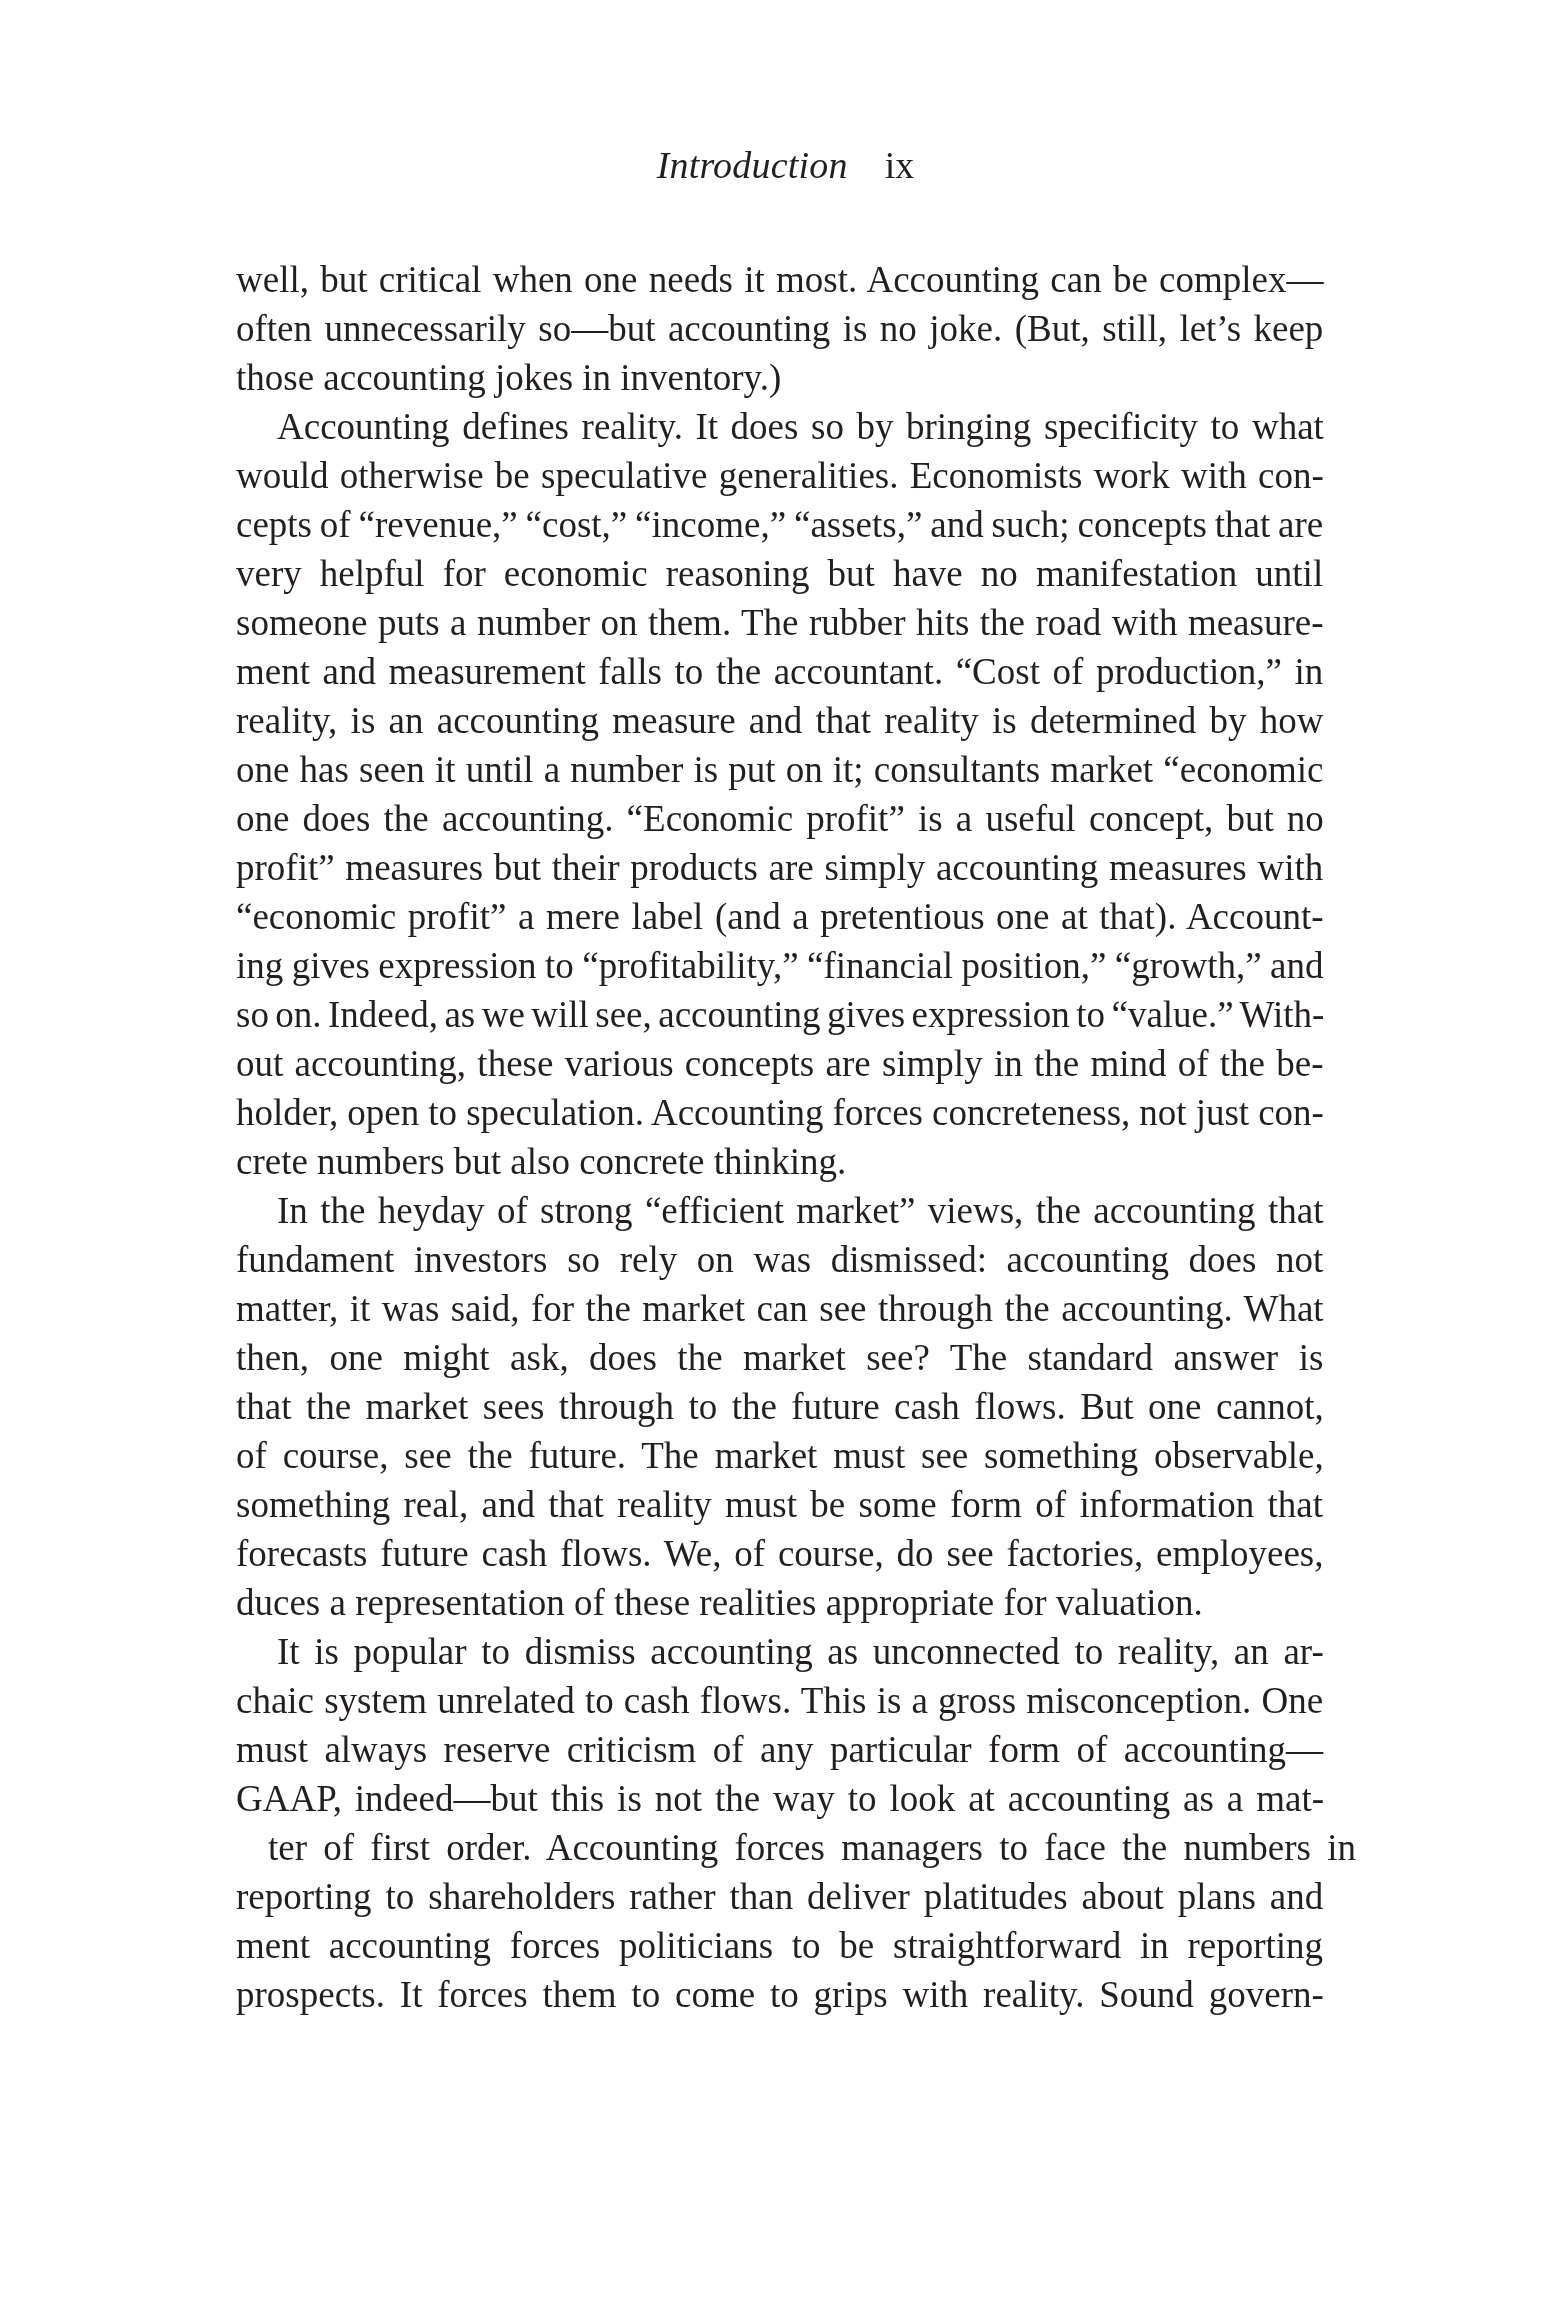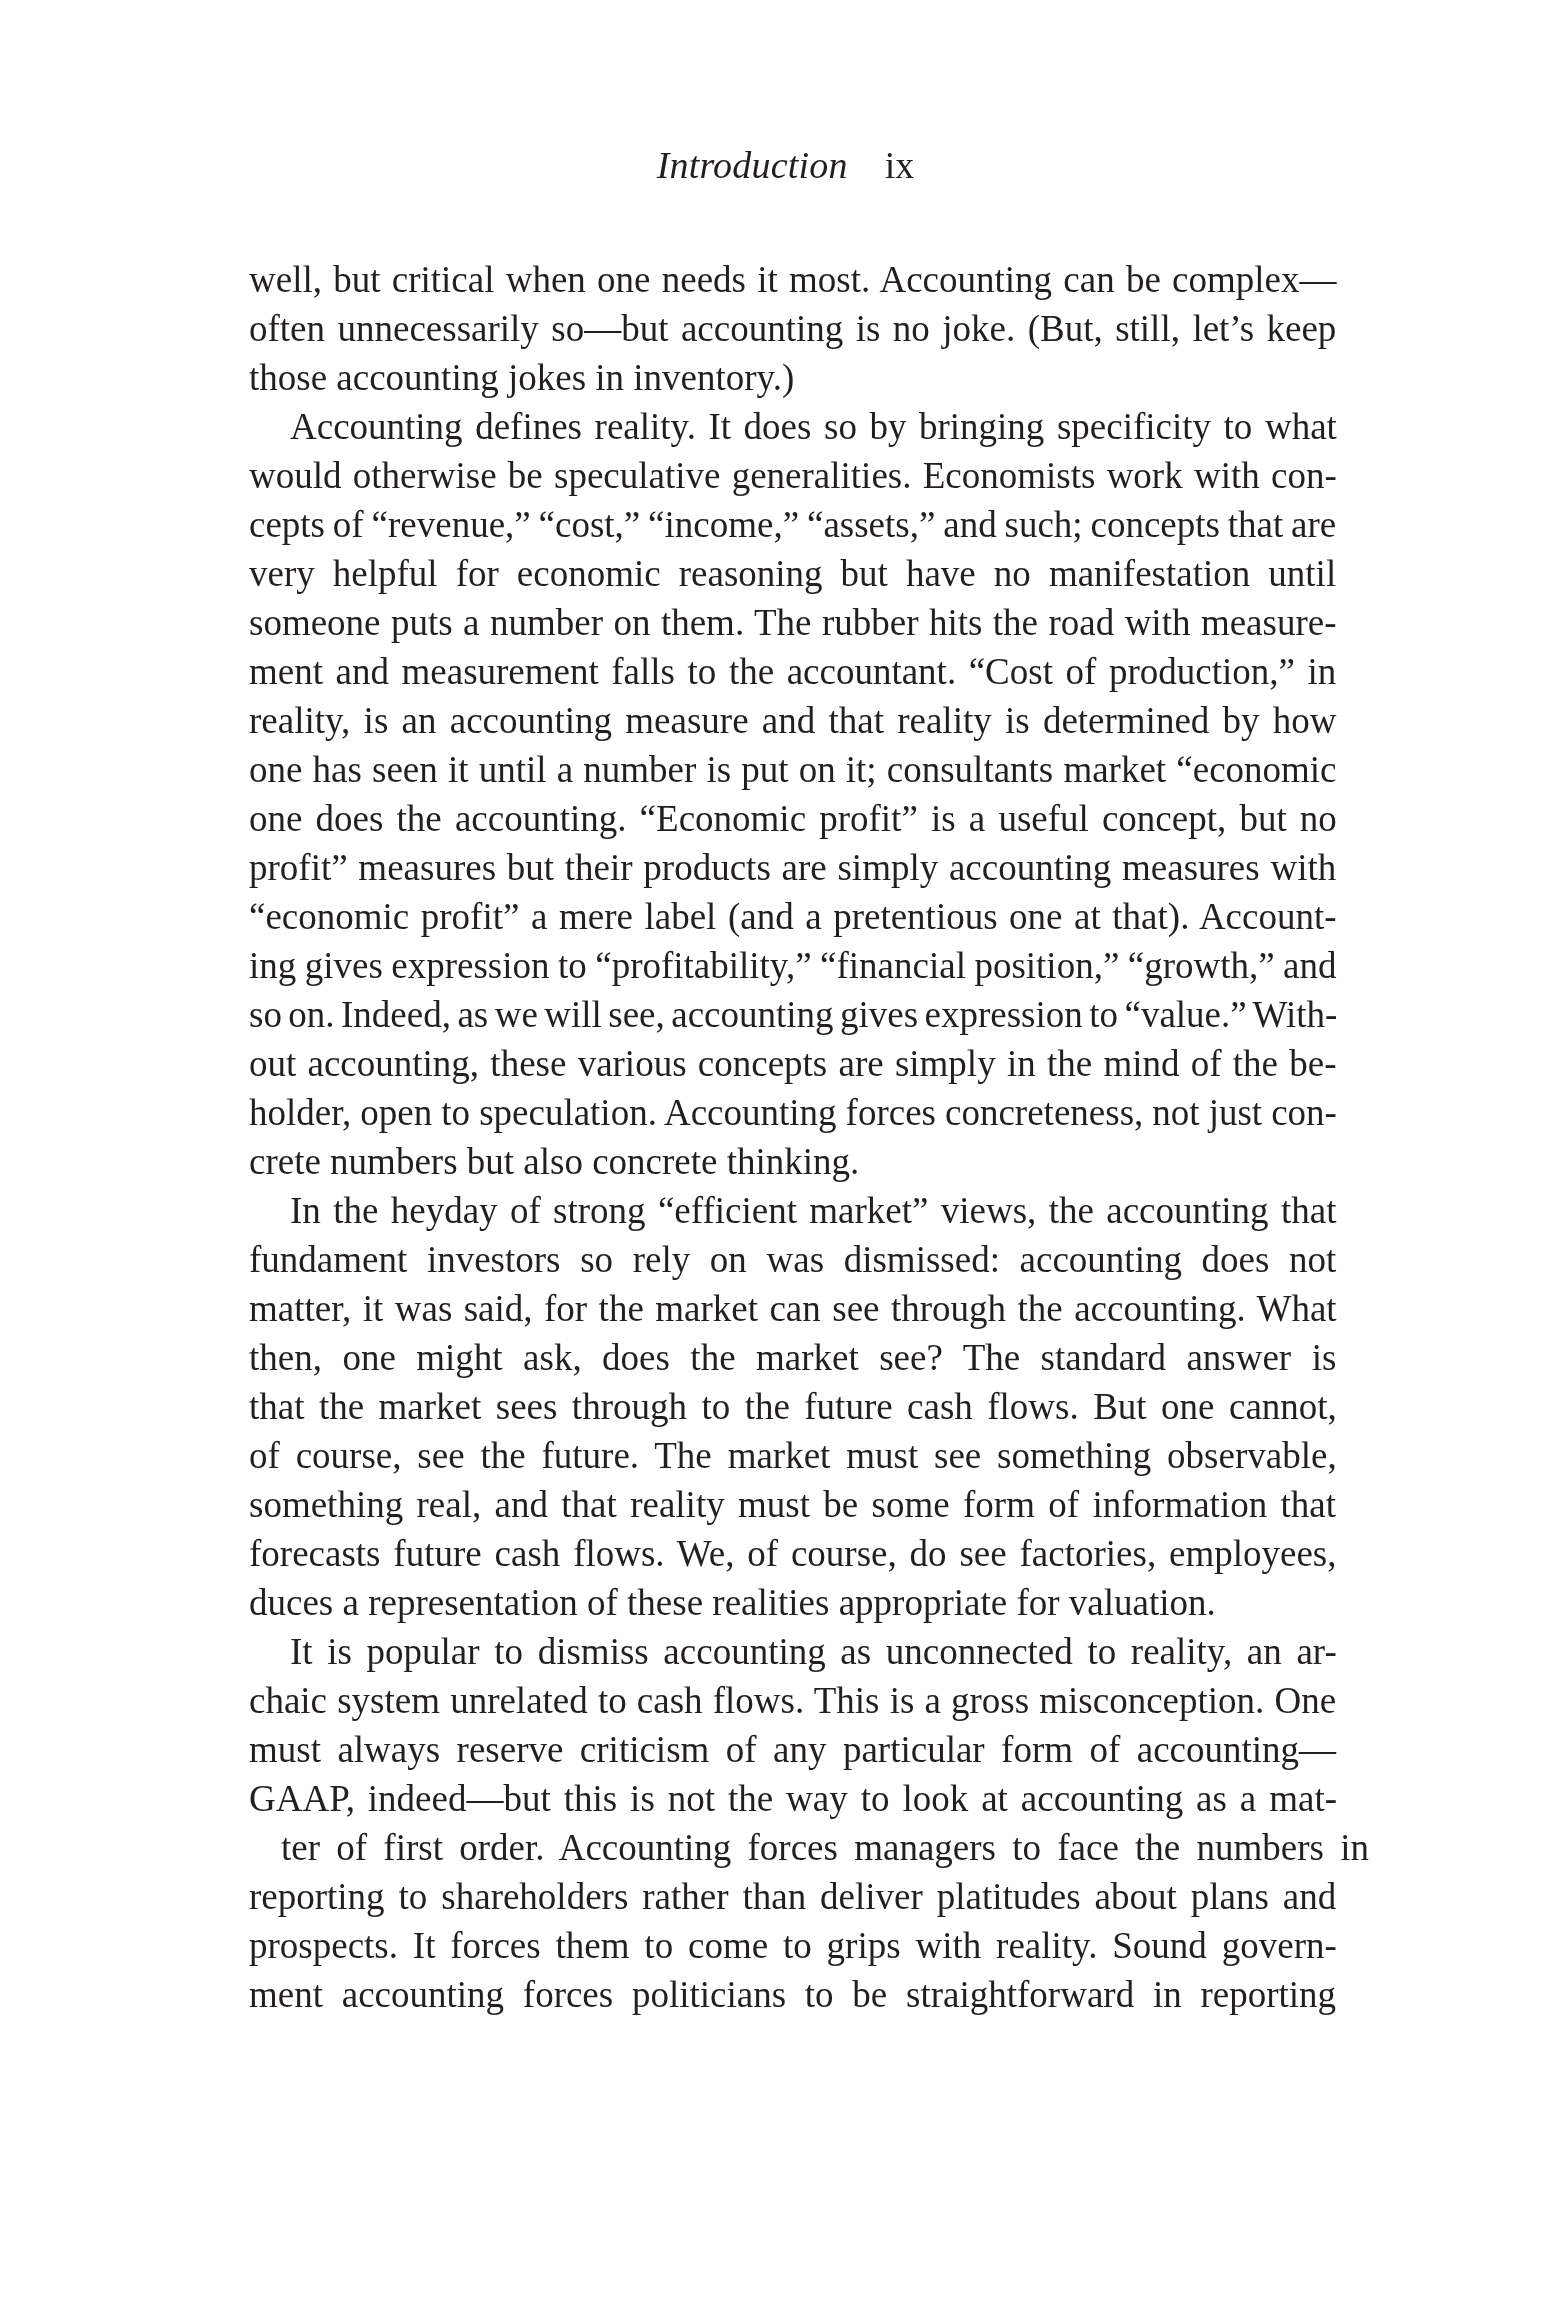--- a/index.html
+++ b/index.html
@@ -32,21 +32,21 @@
   }
   .running-head .rh-gap {
     display: inline-block;
     width: 37px;
   }
   .running-head .rh-folio {
     font-style: normal;
   }
   .text-block {
     position: absolute;
-    left: 249px;
+    left: 236px;
     top: 255px;
     width: 1084px;
   }
   .para {
     margin: 0;
     padding: 0;
   }
   .line {
     display: block;
     height: 49px;
@@ -106,18 +106,18 @@
     <span class="line last" style="word-spacing: 0px; display: block; transform: none; width: max-content;">duces a representation of these realities appropriate for valuation.</span>
   </div>
 
   <div class="para">
     <span class="line indent" style="word-spacing: 5.4px; display: block; transform: none; width: max-content;">It is popular to dismiss accounting as unconnected to reality, an ar-</span>
     <span class="line" style="word-spacing: 0.9px; display: block; transform: none; width: max-content;">chaic system unrelated to cash flows. This is a gross misconception. One</span>
     <span class="line" style="word-spacing: 7.2px; display: block; transform: none; width: max-content;">must always reserve criticism of any particular form of accounting—</span>
     <span class="line" style="word-spacing: 3.7px; display: block; transform: none; width: max-content; text-align: right;">GAAP, indeed—but this is not the way to look at accounting as a mat-</span>
     <span class="line" style="word-spacing: 7px; display: block; transform: none; width: max-content; margin-left: 32px;">ter of first order. Accounting forces managers to face the numbers in</span>
     <span class="line" style="word-spacing: 4.7px; display: block; transform: none; width: max-content;">reporting to shareholders rather than deliver platitudes about plans and</span>
+    <span class="line" style="word-spacing: 9.5px; display: block; transform: none; width: max-content;">ment accounting forces politicians to be straightforward in reporting</span>
     <span class="line" style="word-spacing: 5.6px; display: block; transform: none; width: max-content;">prospects. It forces them to come to grips with reality. Sound govern-</span>
-    <span class="line" style="word-spacing: 9.5px; display: block; transform: none; width: max-content;">ment accounting forces politicians to be straightforward in reporting</span>
   </div>
 
 </div>
 
 
 </body></html>

